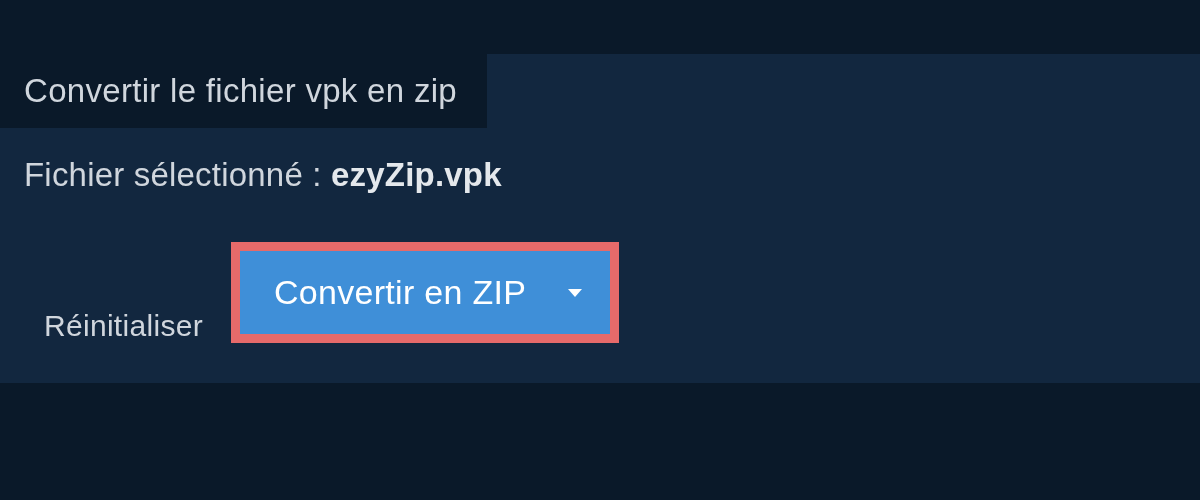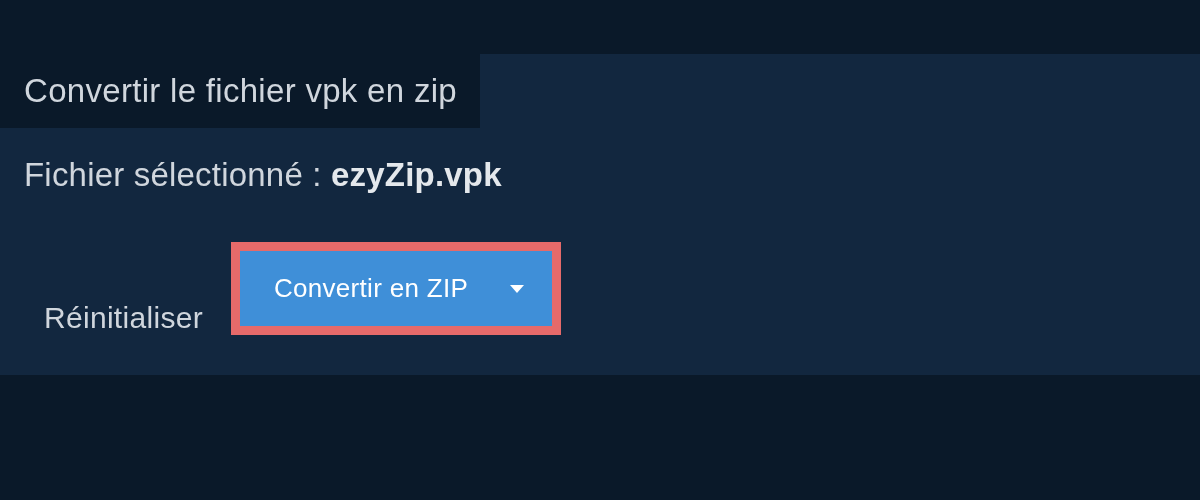--- a/index.html
+++ b/index.html
@@ -18,21 +18,21 @@
       background: #12273f;
       margin-top: 54px;
       padding-bottom: 40px;
     }
     .tab-header {
       display: inline-block;
       background: #0a1929;
       color: #d0d6dd;
       font-size: 33px;
       font-weight: 300;
-      padding: 18px 23px 18px 24px;
+      padding: 18px 30px 18px 24px;
       letter-spacing: 0.3px;
     }
     .selected-file-row {
       color: #d0d6dd;
       font-size: 33px;
       font-weight: 300;
       padding: 28px 24px 0 24px;
       letter-spacing: 0.2px;
     }
     .selected-file-row .filename {
@@ -52,21 +52,21 @@
       cursor: pointer;
       letter-spacing: 0.3px;
     }
     .convert-wrap {
       border: 9px solid #e66a6a;
       display: inline-block;
     }
     .convert-button {
       background: #3f8fd8;
       color: #ffffff;
-      font-size: 26px;
+      font-size: 34px;
       font-weight: 300;
       border: none;
       padding: 22px 28px 22px 34px;
       display: flex;
       align-items: center;
       gap: 42px;
       cursor: pointer;
       letter-spacing: 0.3px;
       font-family: inherit;
     }

